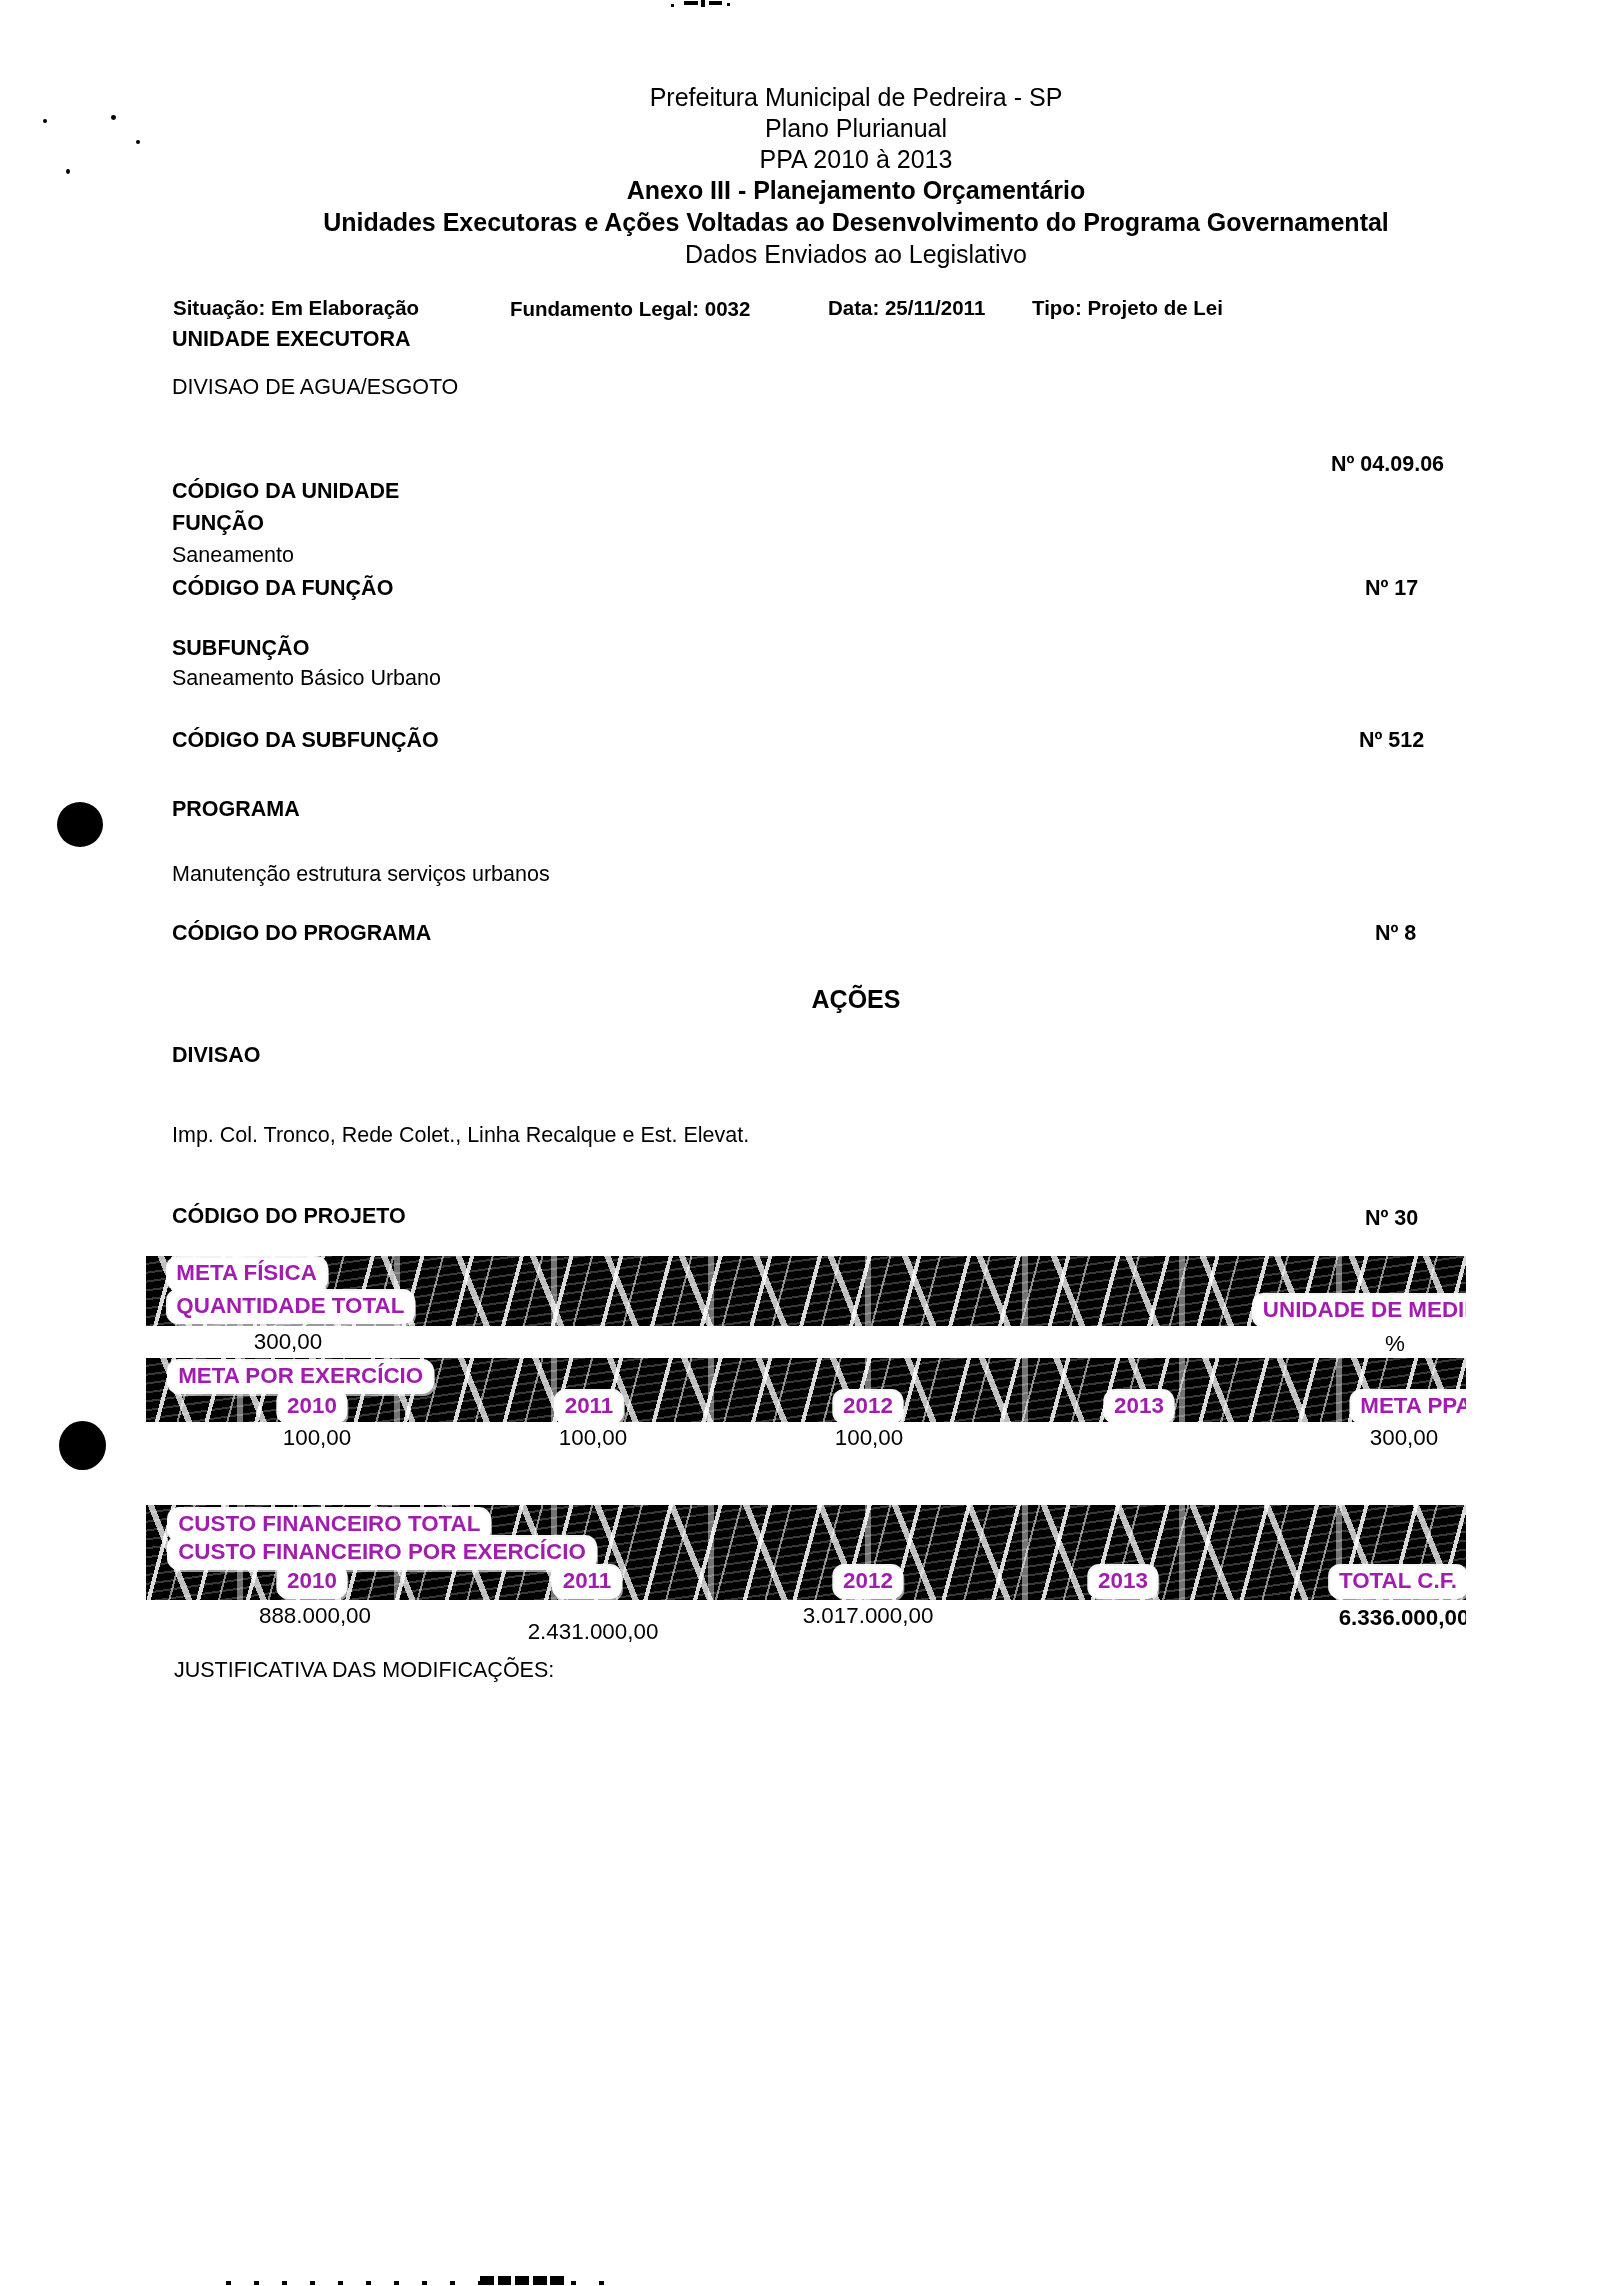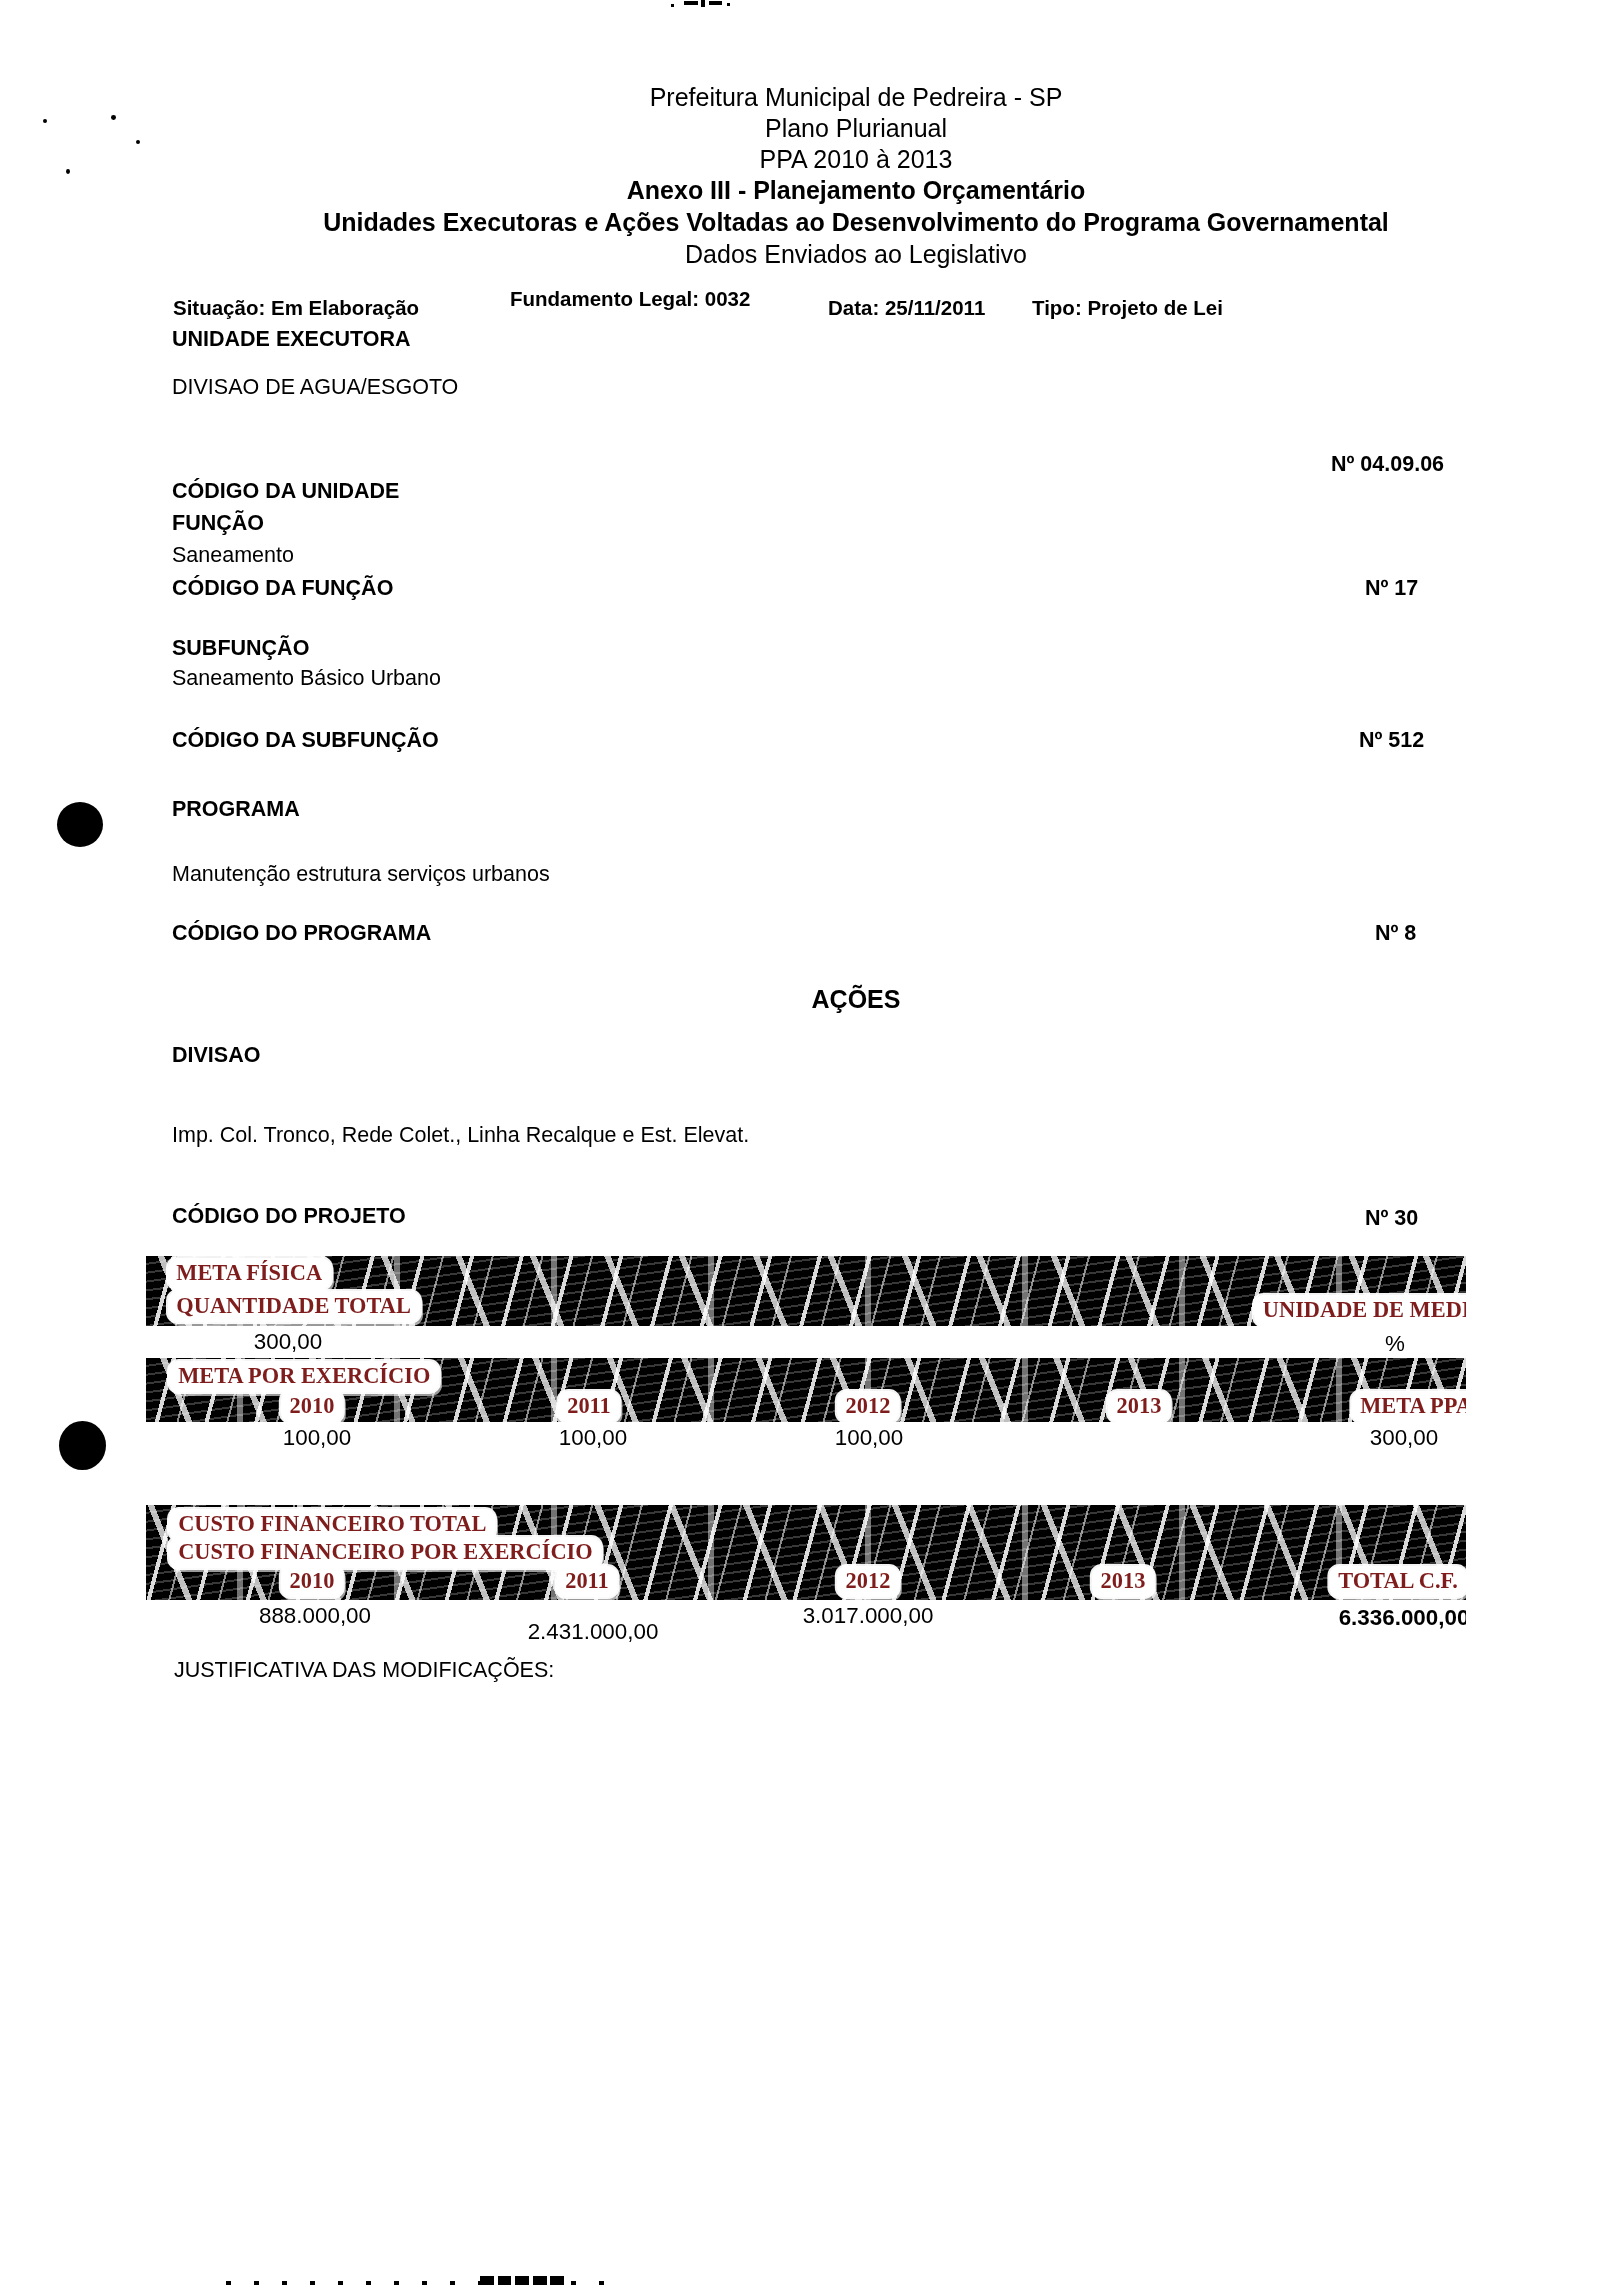--- a/index.html
+++ b/index.html
@@ -13,23 +13,23 @@
   .f21{font-size:20.5px;}
   .hdr{left:93px;width:1526px;text-align:center;}
   .cc{transform:translateX(-50%);}
   
   .band{position:absolute;background-color:#000;
     background-image:
       repeating-linear-gradient(105deg, rgba(255,255,255,0) 0 25px, rgba(255,255,255,.85) 25px 29px, rgba(255,255,255,0) 29px 46px, rgba(255,255,255,.55) 46px 48px),
       repeating-linear-gradient(68deg, rgba(255,255,255,0) 0 37px, rgba(255,255,255,.75) 37px 43px, rgba(255,255,255,0) 43px 69px),
       repeating-linear-gradient(172deg, rgba(255,255,255,0) 0 6.8px, rgba(255,255,255,.22) 6.8px 8.8px),
       repeating-linear-gradient(90deg, rgba(255,255,255,0) 0 91px, rgba(255,255,255,.45) 91px 97px, rgba(255,255,255,0) 97px 157px);}
-  .tag{position:absolute;background:#fff;color:#7f1d1d;font-weight:700;font-size:22.4px;
+  .tag{position:absolute;background:#fff;color:#a21caf;font-weight:700;font-size:22.4px;
        line-height:1.15;padding:2px 8.8px 2.9px;border-radius:9.8px;white-space:nowrap;
-       box-shadow:0 0 0 2px rgba(255,255,255,.95), 2px 2.9px 0 1px rgba(255,255,255,.6);font-family:Liberation Serif, serif;}
+       box-shadow:0 0 0 2px rgba(255,255,255,.95), 2px 2.9px 0 1px rgba(255,255,255,.6);}
   .ytag{transform:translateX(-50%);}
   .dot{position:absolute;background:#000;border-radius:50%;}
   .speck{position:absolute;background:#000;border-radius:50%;}
   .streak{position:absolute;background:repeating-linear-gradient(180deg,#000 0 2.9px,rgba(0,0,0,0) 2.9px 5.9px);}
   .dashrow{position:absolute;background:repeating-linear-gradient(90deg,#000 0 4.9px,rgba(0,0,0,0) 4.9px 28px);}
   .blob{position:absolute;background:repeating-linear-gradient(90deg,#000 0 13.7px,rgba(0,0,0,0) 13.7px 17.6px);}
 </style>
 </head>
 <body>
 
@@ -48,21 +48,21 @@
   <span class="speck" style="left:66px;top:169px;width:3.9px;height:4.9px;"></span>
 
   <div class="t hdr f26" style="top:84px;">Prefeitura Municipal de Pedreira - SP</div>
   <div class="t hdr f26" style="top:115px;">Plano Plurianual</div>
   <div class="t hdr f26" style="top:146px;">PPA 2010 à 2013</div>
   <div class="t hdr f26 b" style="top:177px;">Anexo III - Planejamento Orçamentário</div>
   <div class="t hdr f26 b" style="top:209px;">Unidades Executoras e Ações Voltadas ao Desenvolvimento do Programa Governamental</div>
   <div class="t hdr f26" style="top:241px;">Dados Enviados ao Legislativo</div>
 
   <div class="t f21 b" style="left:173px;top:297px;">Situação: Em Elaboração</div>
-  <div class="t f21 b" style="left:510px;top:288px;">Fundamento Legal: 0032</div>
+  <div class="t f21 b" style="left:510px;top:298px;">Fundamento Legal: 0032</div>
   <div class="t f21 b" style="left:828px;top:297px;">Data: 25/11/2011</div>
   <div class="t f21 b" style="left:1032px;top:297px;">Tipo: Projeto de Lei</div>
 
   <div class="t f22 b" style="left:172px;top:328px;">UNIDADE EXECUTORA</div>
   <div class="t f22" style="left:172px;top:376px;">DIVISAO DE AGUA/ESGOTO</div>
   <div class="t f22 b" style="left:172px;top:452px;margin-top:28px;">CÓDIGO DA UNIDADE</div>
   <div class="t f22 b" style="left:1331px;top:453px;">Nº 04.09.06</div>
 
   <div class="t f22 b" style="left:172px;top:512px;">FUNÇÃO</div>
   <div class="t f22" style="left:172px;top:544px;">Saneamento</div>

